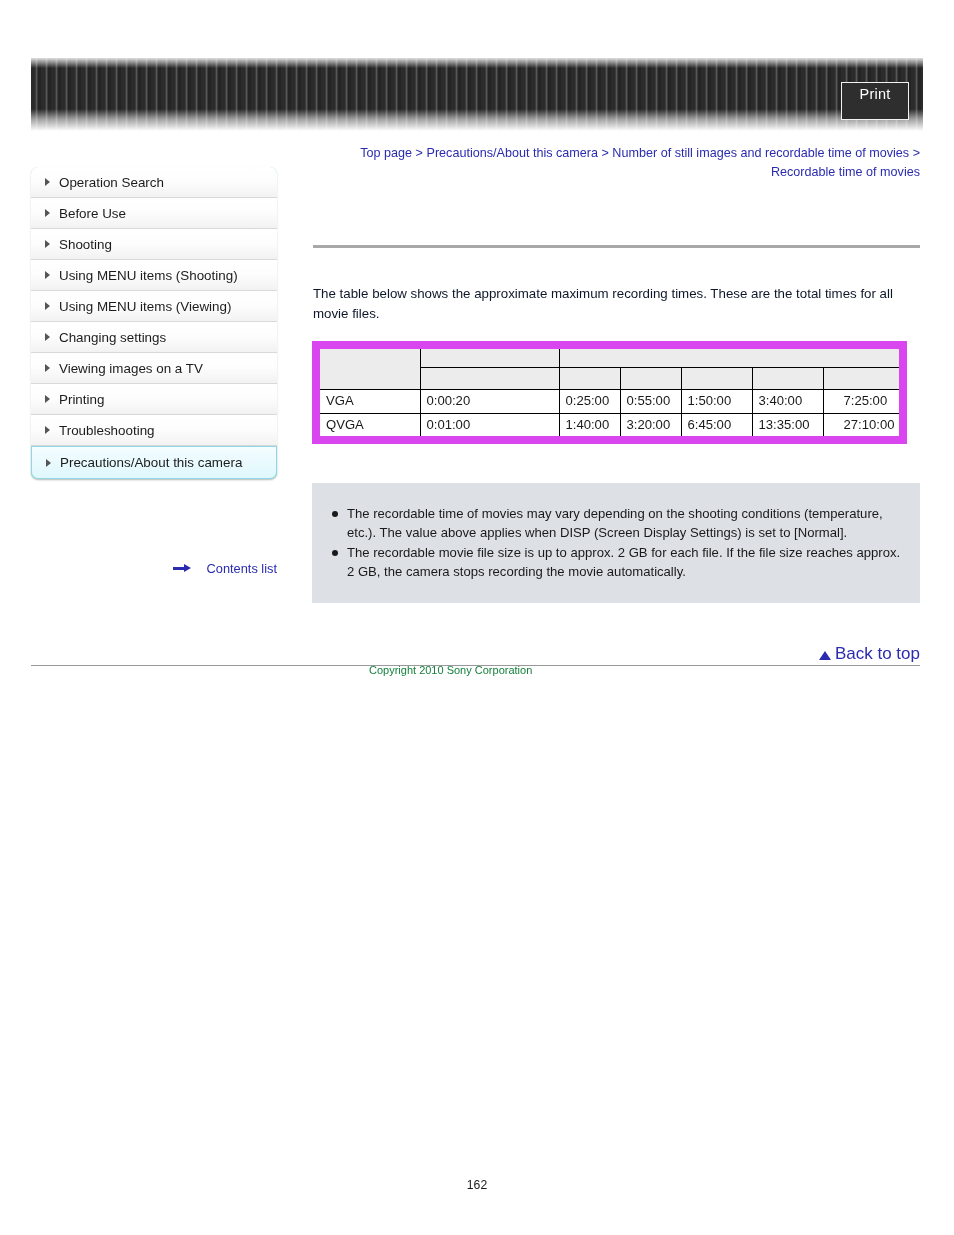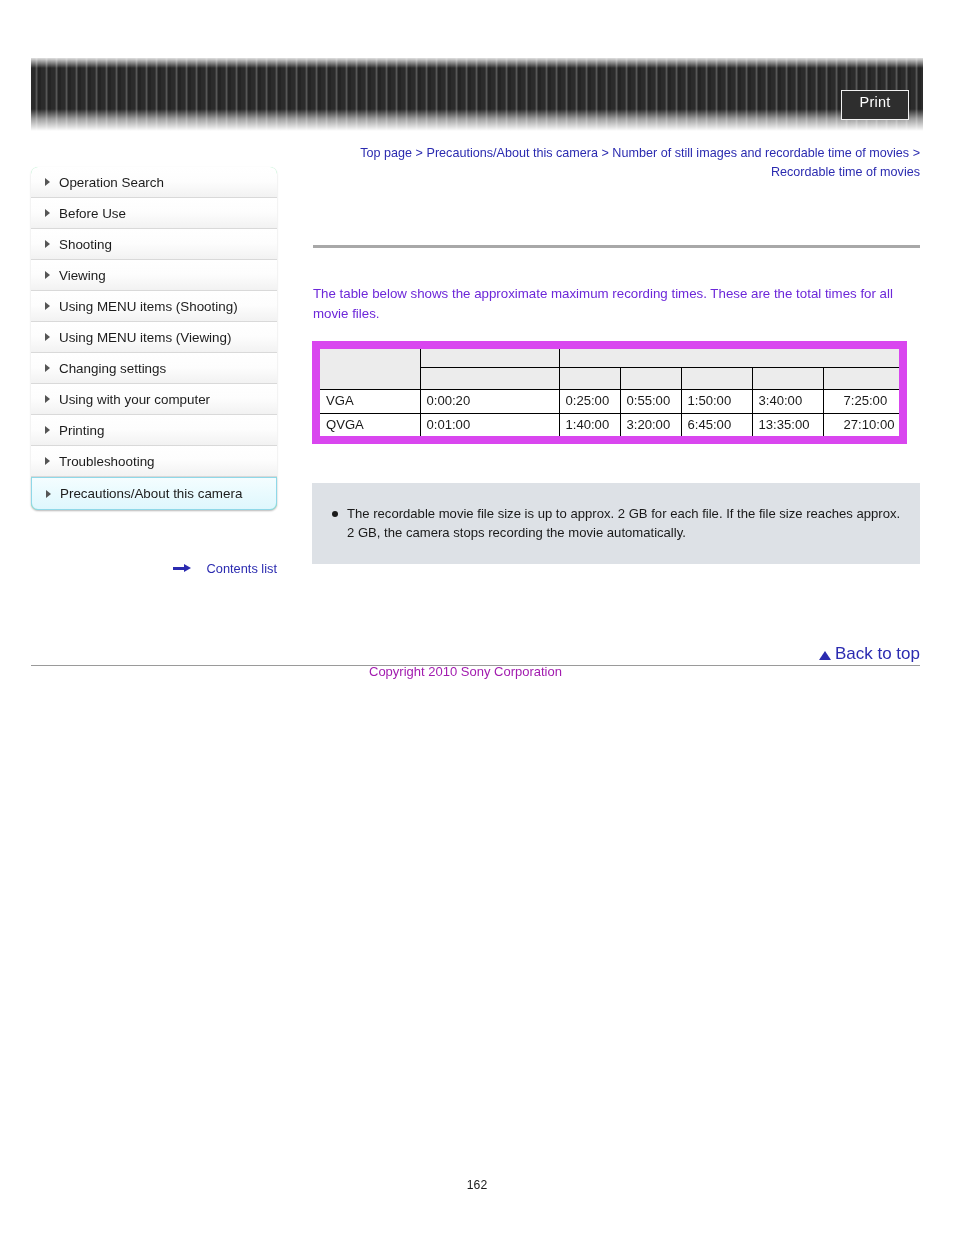--- a/index.html
+++ b/index.html
@@ -46,23 +46,23 @@
   }
   .banner-fade {
     position: absolute;
     left: 0; right: 0; bottom: 0;
     height: 22px;
     background: linear-gradient(to bottom, rgba(255,255,255,0) 0%, rgba(255,255,255,0.55) 45%, rgba(255,255,255,1) 100%);
   }
   .print-btn {
     position: absolute;
     right: 14px;
-    top: 32px;
+    top: 24px;
     min-width: 44px;
-    padding: 3px 11px 8px 11px;
+    padding: 3px 11px 16px 11px;
     border: 1px solid #f2f2f2;
     background: #2e2e2e;
     color: #ffffff;
     font-size: 14.5px;
     line-height: 17px;
     text-align: center;
     letter-spacing: .2px;
   }
 
   
@@ -165,21 +165,21 @@
     height: 3px;
     background: #a8a8a8;
   }
   .intro {
     position: absolute;
     left: 313px;
     top: 271px;
     width: 607px;
     font-size: 13.3px;
     line-height: 19.5px;
-    color: #6d28d9;
+    color: #0f172a;
   }
 
   
   .rec-table {
     position: absolute;
     left: 312px;
     top: 341px;
     border-collapse: collapse;
     table-layout: fixed;
     border: 8px solid #d946ef;
@@ -264,22 +264,22 @@
     left: 31px;
     top: 665px;
     width: 889px;
     height: 1px;
     background: #9a9a9a;
   }
   .copyright {
     position: absolute;
     left: 369px;
     top: 664px;
-    font-size: 13px;
-    color: #a21caf;
+    font-size: 11px;
+    color: #15803d;
   }
   .page-number {
     position: absolute;
     left: 0;
     top: 1178px;
     width: 954px;
     text-align: center;
     font-size: 12.2px;
     color: #1a1a1a;
   }
@@ -306,37 +306,33 @@
   <div class="nav-item">
     <span class="tri"></span>
     <span>Before Use</span>
   </div>
   <div class="nav-item">
     <span class="tri"></span>
     <span>Shooting</span>
   </div>
   <div class="nav-item">
     <span class="tri"></span>
-    <span>Viewing</span>
-  </div>
-  <div class="nav-item">
-    <span class="tri"></span>
     <span>Using MENU items (Shooting)</span>
   </div>
   <div class="nav-item">
     <span class="tri"></span>
     <span>Using MENU items (Viewing)</span>
   </div>
   <div class="nav-item">
     <span class="tri"></span>
     <span>Changing settings</span>
   </div>
   <div class="nav-item">
     <span class="tri"></span>
-    <span>Using with your computer</span>
+    <span>Viewing images on a TV</span>
   </div>
   <div class="nav-item">
     <span class="tri"></span>
     <span>Printing</span>
   </div>
   <div class="nav-item">
     <span class="tri"></span>
     <span>Troubleshooting</span>
   </div>
   <div class="nav-item active">
@@ -387,20 +383,21 @@
       <td class="c3">3:20:00</td>
       <td class="c4">6:45:00</td>
       <td class="c5">13:35:00</td>
       <td class="c6">27:10:00</td>
     </tr>
   </tbody>
 </table>
 
 <div class="notes">
   <ul>
+    <li>The recordable time of movies may vary depending on the shooting conditions (temperature, etc.). The value above applies when DISP (Screen Display Settings) is set to [Normal].</li>
     <li>The recordable movie file size is up to approx. 2 GB for each file. If the file size reaches approx. 2 GB, the camera stops recording the movie automatically.</li>
   </ul>
 </div>
 
 <div class="back-to-top">
   <span class="tri-up"></span><span>Back to top</span>
 </div>
 <div class="rule-bottom"></div>
 <div class="copyright">Copyright 2010 Sony Corporation</div>
 <div class="page-number">162</div>

